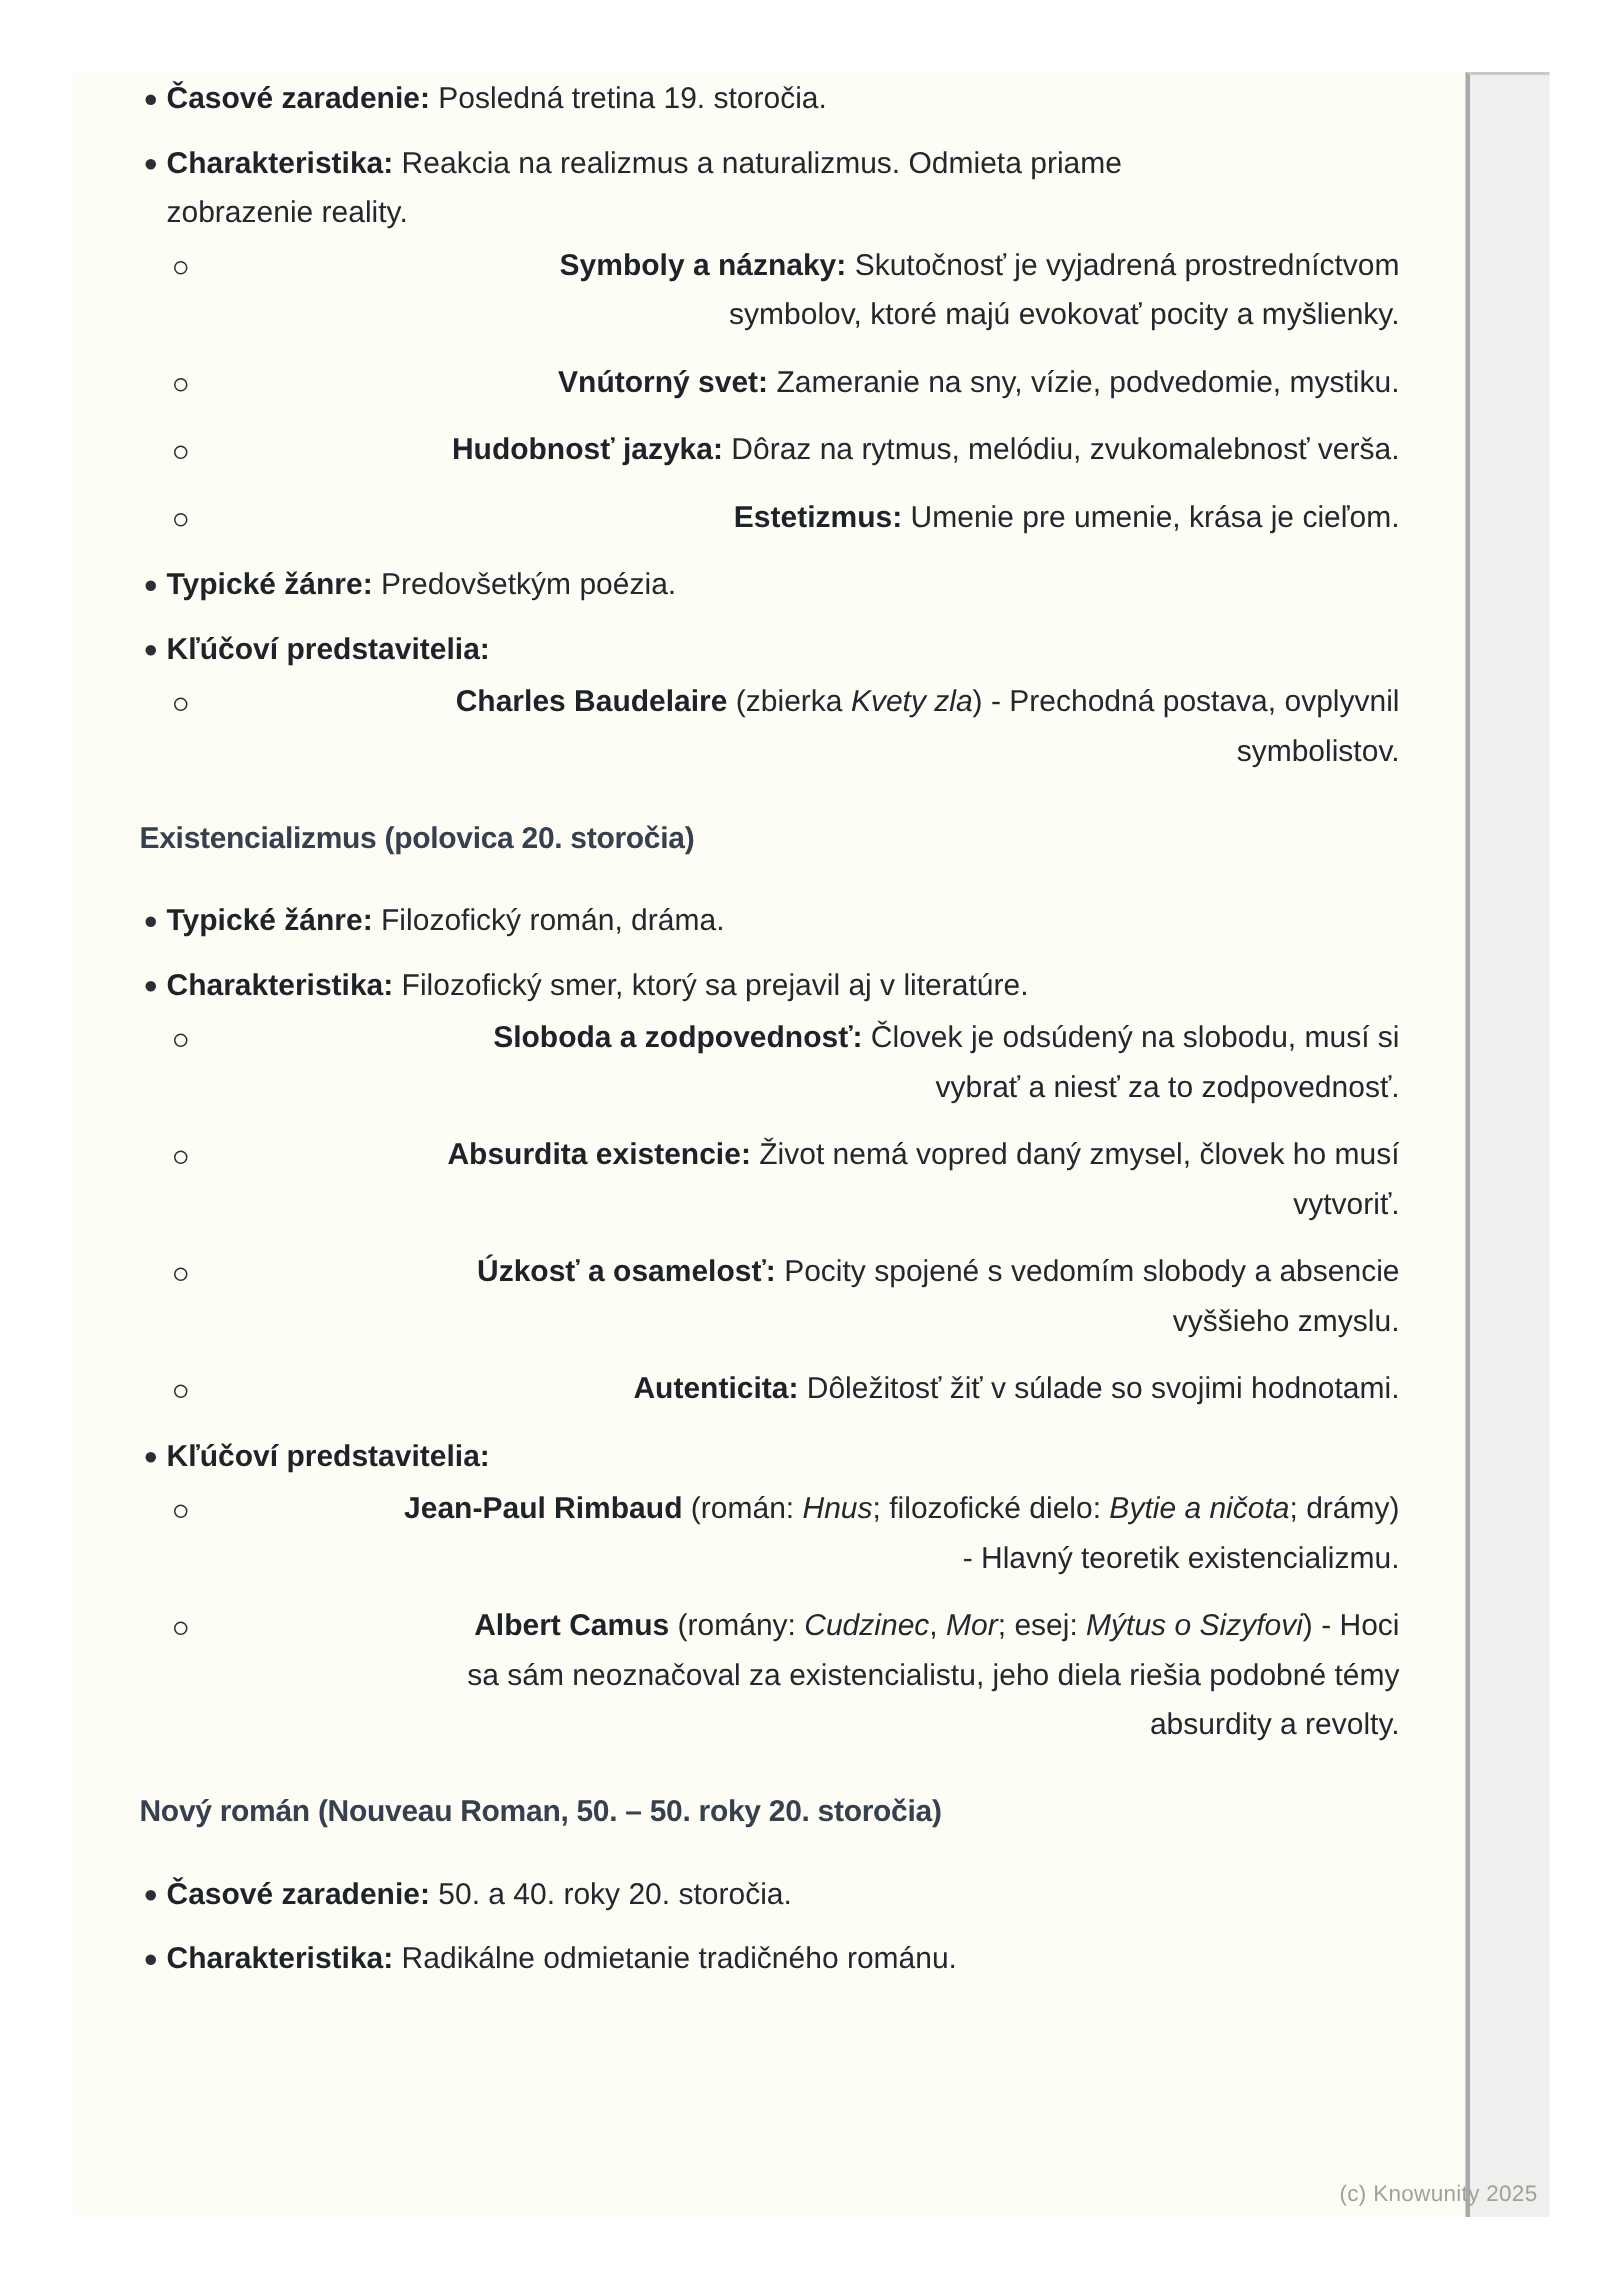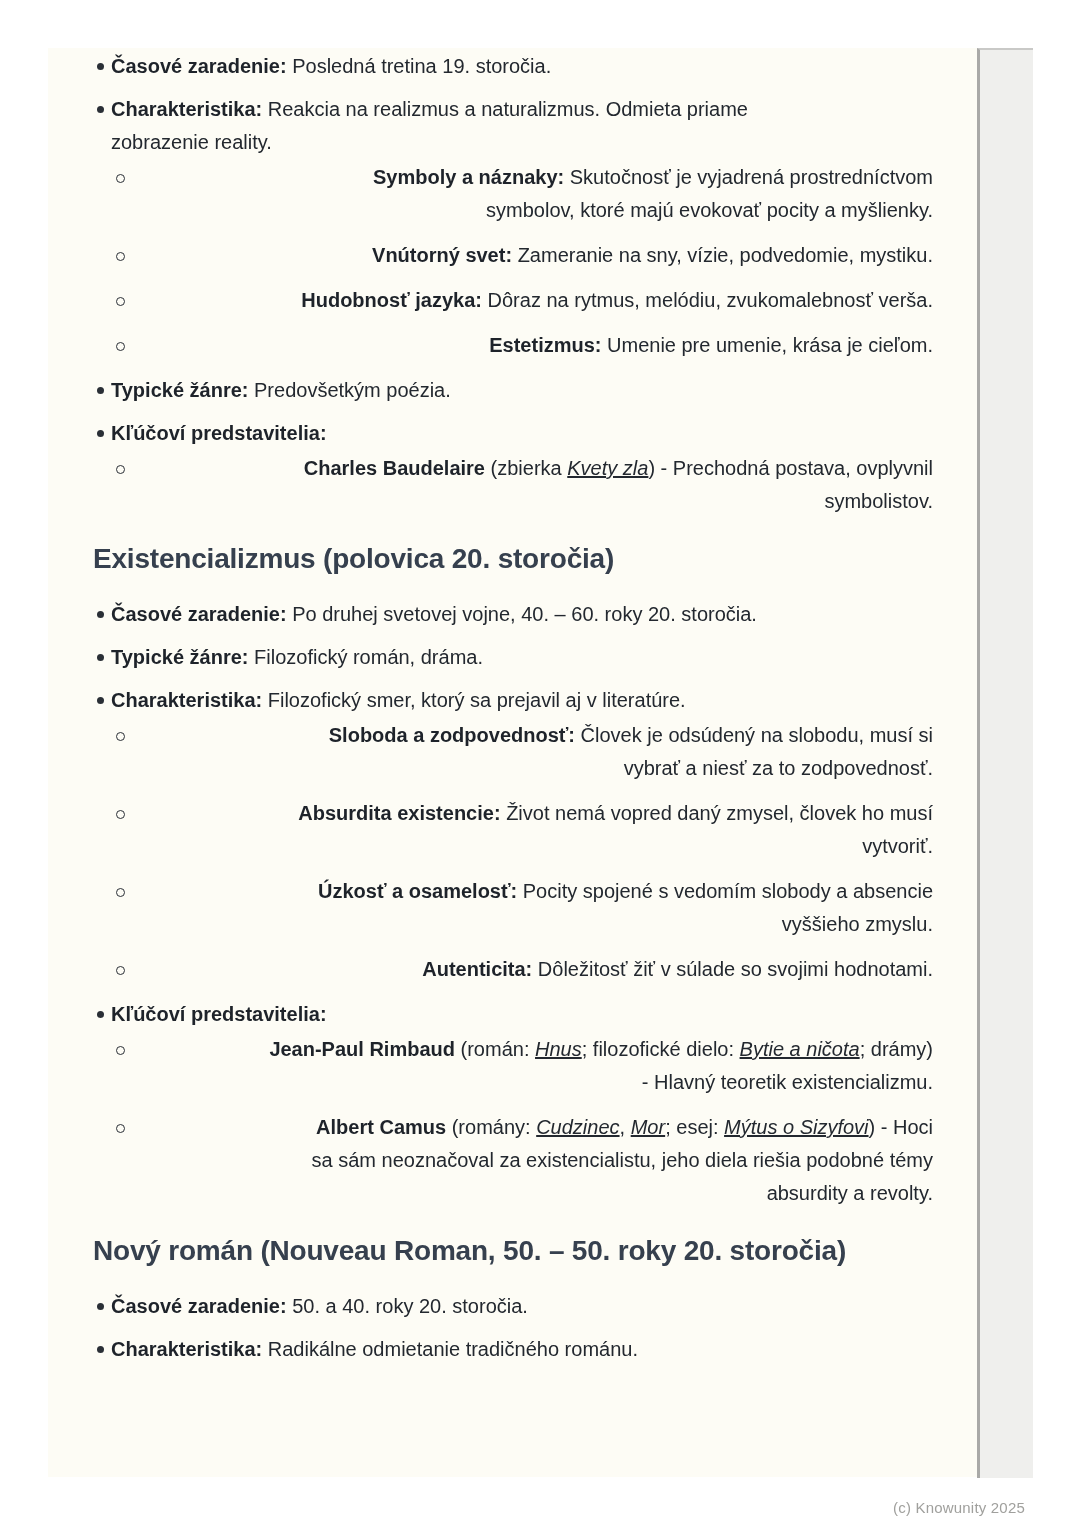--- a/index.html
+++ b/index.html
@@ -34,48 +34,48 @@
   .content {
     position: absolute;
     left: 93px; top: 50px;
     width: 840px;
     color: var(--text, #23282F);
     font-size: 20px;
     line-height: 33px;
   }
   .content h2 {
     margin: 22px 0 20px 0;
-    font-size: 28px;
+    font-size: 20px;
     line-height: 38px;
     font-weight: 700;
     color: var(--heading, #36404E);
     letter-spacing: -0.2px;
   }
   .content strong { font-weight: 700; color: #1E232A; }
-  .content em { font-style: italic; text-decoration: underline; }
+  .content em { font-style: italic; }
 
   ul.l1 { list-style: none; margin: 0; padding: 0 0 0 18px; }
   ul.l2 { list-style: none; margin: 2px 0 12px 0; padding: 0 0 0 19px; text-align: right; }
   li { position: relative; white-space: pre-wrap; }
   li.li1 { margin: 0 0 10px 0; }
   li.li2 { margin: 0 0 12px 0; }
   li.li1::before {
     content: ""; position: absolute; left: -14px; top: 13px;
     width: 7px; height: 7px; border-radius: 50%;
     background: #2A2F36;
   }
   li.li2::before {
     content: ""; position: absolute; left: -14px; top: 13px;
     width: 7px; height: 7px; border-radius: 50%;
     border: 1.5px solid #2A2F36; background: transparent;
   }
 
   .watermark {
     position: absolute;
-    left: 893px; top: 1499px;
+    left: 893px; top: 1454px;
     font-size: 15px;
     line-height: 18px;
     color: var(--watermark, #A0A09D);
     letter-spacing: 0.2px;
     z-index: 3;
     white-space: nowrap;
   }
 </style>
 </head>
 <body>
@@ -88,21 +88,20 @@
         <li class="li1"><strong>Časové zaradenie:</strong><span> Posledná tretina 19. storočia.</span></li>
         <li class="li1"><strong>Charakteristika:</strong><span> Reakcia na realizmus a naturalizmus. Odmieta priame
 zobrazenie reality.</span><ul class="l2"><li class="li2"><strong>Symboly a náznaky:</strong><span> Skutočnosť je vyjadrená prostredníctvom
 symbolov, ktoré majú evokovať pocity a myšlienky.</span></li><li class="li2"><strong>Vnútorný svet:</strong><span> Zameranie na sny, vízie, podvedomie, mystiku.</span></li><li class="li2"><strong>Hudobnosť jazyka:</strong><span> Dôraz na rytmus, melódiu, zvukomalebnosť verša.</span></li><li class="li2"><strong>Estetizmus:</strong><span> Umenie pre umenie, krása je cieľom.</span></li></ul></li>
         <li class="li1"><strong>Typické žánre:</strong><span> Predovšetkým poézia.</span></li>
         <li class="li1"><strong>Kľúčoví predstavitelia:</strong><ul class="l2"><li class="li2"><strong>Charles Baudelaire</strong><span> (zbierka </span><em>Kvety zla</em><span>) - Prechodná postava, ovplyvnil
 symbolistov.</span></li></ul></li>
       </ul>
       <h2>Existencializmus (polovica 20. storočia)</h2>
       <ul class="l1">
-        <li class="li1"><strong>Časové zaradenie:</strong><span> Po druhej svetovej vojne, 40. – 60. roky 20. storočia.</span></li>
         <li class="li1"><strong>Typické žánre:</strong><span> Filozofický román, dráma.</span></li>
         <li class="li1"><strong>Charakteristika:</strong><span> Filozofický smer, ktorý sa prejavil aj v literatúre.</span><ul class="l2"><li class="li2"><strong>Sloboda a zodpovednosť:</strong><span> Človek je odsúdený na slobodu, musí si
 vybrať a niesť za to zodpovednosť.</span></li><li class="li2"><strong>Absurdita existencie:</strong><span> Život nemá vopred daný zmysel, človek ho musí
 vytvoriť.</span></li><li class="li2"><strong>Úzkosť a osamelosť:</strong><span> Pocity spojené s vedomím slobody a absencie
 vyššieho zmyslu.</span></li><li class="li2"><strong>Autenticita:</strong><span> Dôležitosť žiť v súlade so svojimi hodnotami.</span></li></ul></li>
         <li class="li1"><strong>Kľúčoví predstavitelia:</strong><ul class="l2"><li class="li2"><strong>Jean-Paul Rimbaud</strong><span> (román: </span><em>Hnus</em><span>; filozofické dielo: </span><em>Bytie a ničota</em><span>; drámy)
 - Hlavný teoretik existencializmu.</span></li><li class="li2"><strong>Albert Camus</strong><span> (romány: </span><em>Cudzinec</em><span>, </span><em>Mor</em><span>; esej: </span><em>Mýtus o Sizyfovi</em><span>) - Hoci
 sa sám neoznačoval za existencialistu, jeho diela riešia podobné témy
 absurdity a revolty.</span></li></ul></li>
       </ul>

